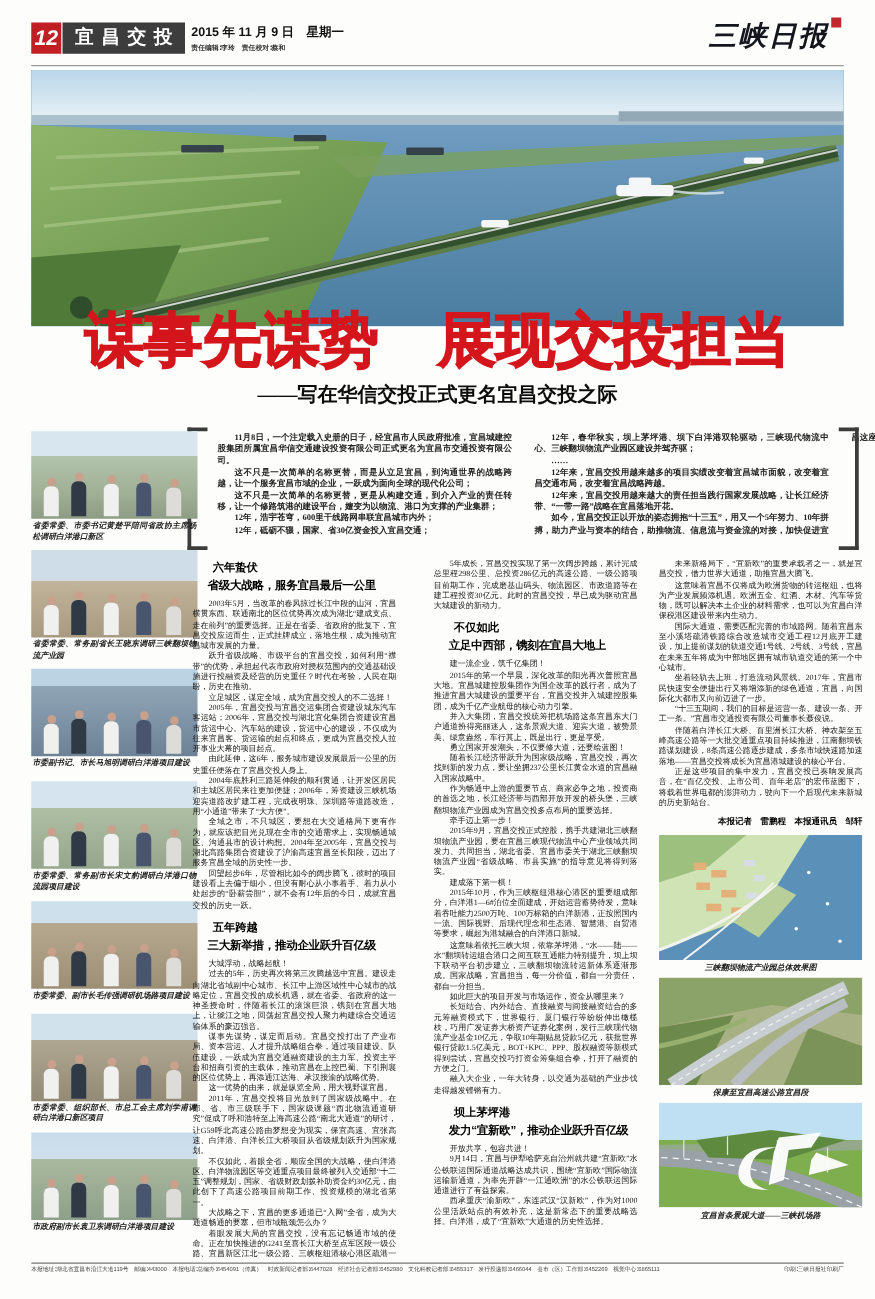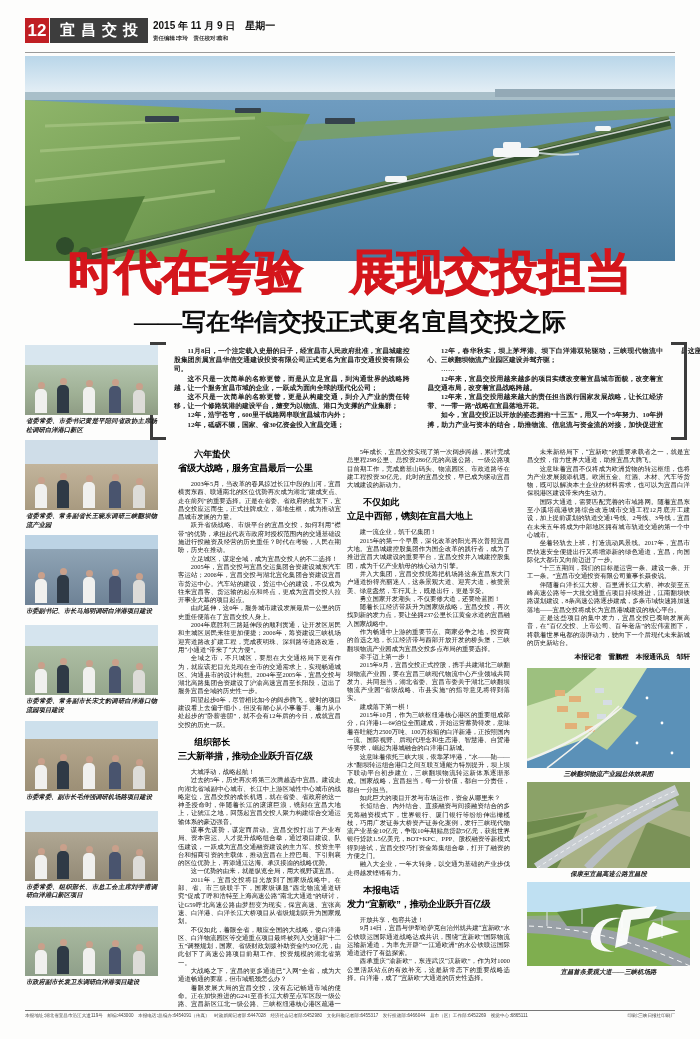--- a/index.html
+++ b/index.html
@@ -2,40 +2,40 @@
 <html><head>
 <meta charset="utf-8">
 <style>
   html,body{margin:0;padding:0;}
   body{width:700px;height:1039px;background:#fdfdfc;position:relative;overflow:hidden;
        font-family:"Liberation Serif",serif;color:#1a1a1a;}
   [data-name]{box-sizing:border-box;}
   
   .hdr{position:absolute;left:25px;top:16px;width:650px;height:36px;}
   .pgnum{position:absolute;left:0;top:2px;width:24px;height:25px;background:#c01f24;color:#fff;
-         font-family:"Liberation Sans",sans-serif;font-weight:bold;
+         font-family:"Liberation Sans",sans-serif;font-weight:bold;font-style:italic;
          font-size:17px;text-align:center;line-height:25px;}
   .seclabel{position:absolute;left:25px;top:2px;height:25px;background:#3d3d3d;color:#fff;
          font-size:15px;letter-spacing:6px;line-height:25px;padding:0 4px 0 10px;font-weight:bold;}
   .dateline{position:absolute;left:128px;top:3px;font-family:"Liberation Sans",sans-serif;
          font-weight:bold;font-size:10px;color:#111;text-align:right;}
   .staff{position:absolute;left:128px;top:19px;font-size:5.5px;color:#333;font-weight:bold;}
   .masthead{position:absolute;right:2px;top:-2px;font-size:22px;font-weight:bold;font-style:italic;
          color:#14161d;letter-spacing:2px;}
   .seal{display:inline-block;width:8px;height:8px;background:#c2272d;margin-left:2px;vertical-align:top;}
   .hdr-rule{position:absolute;left:25px;top:52px;width:650px;border-top:1px solid #9a9a9a;}
   
   .hero{position:absolute;left:25px;top:56px;width:650px;height:205px;overflow:hidden;background:#7fa8c6;}
   .hero svg{display:block;width:100%;height:100%;}
   
   .headline{position:absolute;left:25px;top:246px;width:650px;text-align:center;
         font-family:"Liberation Sans",sans-serif;font-weight:900;font-size:47px;line-height:1.1;
         color:#d4161c;letter-spacing:0;-webkit-text-stroke:1.2px #d4161c;white-space:nowrap;}
   .subtitle{position:absolute;left:25px;top:306px;width:650px;text-align:center;
-        font-weight:bold;font-size:24px;color:#0c0c0c;}
+        font-weight:bold;font-size:16px;color:#0c0c0c;}
   
   .intro{position:absolute;left:150px;top:342px;width:537px;height:98px;padding:4px 24px;}
   .intro:before,.intro:after{content:"";position:absolute;top:0;bottom:0;width:13px;}
   .intro:before{left:0;border:3px solid #3c3c3c;border-right:none;}
   .intro:after{right:0;border:3px solid #3c3c3c;border-left:none;}
   .intro-inner{column-count:2;column-gap:18px;height:100%;}
   .intro p{margin:0;font-size:6.8px;line-height:9.2px;font-weight:bold;text-indent:2em;
         text-align:justify;color:#222;}
   
   .rail{position:absolute;left:25px;top:345px;width:133px;}
@@ -52,25 +52,25 @@
   .pp:before{content:"";position:absolute;top:-7px;left:2.5px;width:7px;height:7px;border-radius:50%;background:#c9a08b;}
   .pp.a{left:10px;height:24px;}
   .pp.b{left:32px;height:28px;background:#2f3a46;}
   .pp.c{left:58px;height:26px;}
   .pp.d{left:84px;height:27px;background:#49546e;}
   .pp.e{left:108px;height:23px;background:#dddcd8;}
   .rail figcaption{font-size:6.3px;line-height:8.6px;font-weight:bold;font-style:italic;
         color:#222;text-align:justify;padding:2px 1px 3px 1px;min-height:17px;}
   
   .col{position:absolute;top:448px;width:163px;height:560px;overflow:hidden;}
-  .col1{left:178px;} .col2{left:347px;} .col3{left:527px;}
+  .col1{left:154px;} .col2{left:347px;} .col3{left:527px;}
   .col p{margin:0;font-size:6.4px;line-height:8.3px;text-indent:2em;text-align:justify;color:#141414;}
   .kicker{margin:7px 0 1px 1.8em;font-size:9px;font-weight:bold;color:#000;
         font-family:"Liberation Sans",sans-serif;}
-  .stitle{margin:0 0 5px 0;font-size:9.2px;font-weight:bold;color:#000;letter-spacing:-0.2px;
+  .stitle{margin:0 0 5px 12px;font-size:9.2px;font-weight:bold;color:#000;letter-spacing:-0.2px;
         font-family:"Liberation Sans",sans-serif;white-space:nowrap;}
   .col section:first-child .kicker{margin-top:0;}
   .byline{margin:5px 0 6px 0;font-size:6.8px;font-weight:bold;text-align:right;color:#000;}
   
   .rphoto{position:relative;width:163px;overflow:hidden;margin-top:2px;}
   .rphoto svg{display:block;width:100%;height:100%;}
   .rcap{font-size:6.4px;font-weight:bold;font-style:italic;text-align:center;color:#222;
         margin:2px 0 3px 0;}
   
   .footer{position:absolute;left:25px;top:1010px;width:650px;border-top:0.5px solid #777;
@@ -78,20 +78,21 @@
         font-family:"Liberation Sans",sans-serif;white-space:nowrap;overflow:hidden;}
 </style>
 </head>
 <body>
 
 <div class="hdr" data-name="page-header">
   <div class="pgnum" data-name="page-number">12</div>
   <div class="seclabel" data-name="section-label">宜昌交投</div>
   <div class="dateline" data-name="edition-date">2015 年 11 月 9 日　星期一</div>
   <div class="staff" data-name="staff-line">责任编辑∶李玲　责任校对∶蔡和</div>
+  <div class="masthead" data-name="masthead"><span data-name="masthead-title">三峡日报</span><span class="seal" data-name="masthead-seal-icon"></span></div>
 </div>
 <div class="hdr-rule" data-name="header-rule"></div>
 
 <div class="hero" data-name="hero-photo">
   <svg viewBox="0 0 650 205" preserveAspectRatio="none" data-name="hero-photo-graphic">
     <defs>
       <linearGradient id="sky" x1="0" y1="0" x2="0" y2="1">
         <stop offset="0" stop-color="#b9d6e9"></stop>
           <stop offset="1" stop-color="#eaf2f7"></stop>
       </linearGradient>
@@ -125,21 +126,21 @@
       <rect x="478" y="86" width="18" height="7" rx="2"></rect>
       <rect x="360" y="120" width="22" height="6" rx="2"></rect>
       <rect x="570" y="70" width="16" height="5" rx="2"></rect>
     </g>
     <path d="M514,97 q22,3 40,1" stroke="#dfe9ef" stroke-width="2" fill="none" opacity="0.8"></path>
     <circle cx="40" cy="190" r="9" fill="#2f4d2b"></circle>
       <circle cx="60" cy="198" r="7" fill="#3a5c33"></circle>
   </svg>
 </div>
 
-<div class="headline" data-name="main-headline">时代在考验　展现交投担当</div>
+<div class="headline" data-name="main-headline">谋事先谋势　展现交投担当</div>
 <div class="subtitle" data-name="headline-subtitle">——写在华信交投正式更名宜昌交投之际</div>
 
 <div class="intro" data-name="intro-block">
   <div class="intro-inner">
       <p data-name="intro-paragraph">11月8日，一个注定载入史册的日子，经宜昌市人民政府批准，宜昌城建控股集团所属宜昌华信交通建设投资有限公司正式更名为宜昌市交通投资有限公司。</p>
       <p data-name="intro-paragraph">这不只是一次简单的名称更替，而是从立足宜昌，到沟通世界的战略跨越，让一个服务宜昌市域的企业，一跃成为面向全球的现代化公司；</p>
       <p data-name="intro-paragraph">这不只是一次简单的名称更替，更是从构建交通，到介入产业的责任转移，让一个修路筑港的建设平台，嬗变为以物流、港口为支撑的产业集群；</p>
       <p data-name="intro-paragraph">12年，浩宇苍穹，600里干线路网串联宜昌城市内外；</p>
       <p data-name="intro-paragraph">12年，砥砺不辍，国家、省30亿资金投入宜昌交通；</p>
       <p data-name="intro-paragraph">12年，春华秋实，坝上茅坪港、坝下白洋港双轮驱动，三峡现代物流中心、三峡翻坝物流产业园区建设并驾齐驱；</p>
@@ -232,21 +233,21 @@
         <p data-name="body-paragraph">跃升省级战略、市级平台的宜昌交投，如何利用“襟带”的优势，承担起代表市政府对授权范围内的交通基础设施进行投融资及经营的历史重任？时代在考验，人民在期盼，历史在推动。</p>
         <p data-name="body-paragraph">立足城区，谋定全域，成为宜昌交投人的不二选择！</p>
         <p data-name="body-paragraph">2005年，宜昌交投与宜昌交运集团合资建设城东汽车客运站；2006年，宜昌交投与湖北宜化集团合资建设宜昌市货运中心。汽车站的建设，货运中心的建设，不仅成为往来宜昌客、货运输的起点和终点，更成为宜昌交投人拉开事业大幕的项目起点。</p>
         <p data-name="body-paragraph">由此延伸，这6年，服务城市建设发展最后一公里的历史重任便落在了宜昌交投人身上。</p>
         <p data-name="body-paragraph">2004年底胜利三路延伸段的顺利贯通，让开发区居民和主城区居民来往更加便捷；2006年，筹资建设三峡机场迎宾道路改扩建工程，完成夜明珠、深圳路等道路改造，用“小通道”带来了“大方便”。</p>
         <p data-name="body-paragraph">全域之市，不只城区，要想在大交通格局下更有作为，就应该把目光兑现在全市的交通需求上，实现畅通城区、沟通县市的设计构想。2004年至2005年，宜昌交投与湖北高路集团合资建设了沪渝高速宜昌至长阳段，迈出了服务宜昌全域的历史性一步。</p>
         <p data-name="body-paragraph">回望起步6年，尽管相比如今的阔步腾飞，彼时的项目建设看上去偏于细小，但没有耐心从小事着手、着力从小处起步的“卧薪尝胆”，就不会有12年后的今日，成就宜昌交投的历史一跃。</p>
       </div>
   </section>
   <section data-name="article-section">
-    <h3 class="kicker" data-name="section-kicker">组织部长</h3>
+    <h3 class="kicker" data-name="section-kicker">五年跨越</h3>
     <h4 class="stitle" data-name="section-title">三大新举措，推动企业跃升百亿级</h4>
     <div>
         <p data-name="body-paragraph">大城浮动，战略起航！</p>
         <p data-name="body-paragraph">过去的5年，历史再次将第三次腾越选中宜昌。建设走向湖北省域副中心城市、长江中上游区域性中心城市的战略定位，宜昌交投的成长机遇，就在省委、省政府的这一神圣授命时，伴随着长江的滚滚巨浪，镌刻在宜昌大地上，让猇江之地，回荡起宜昌交投人聚力构建综合交通运输体系的豪迈强音。</p>
         <p data-name="body-paragraph">谋事先谋势，谋定而后动。宜昌交投打出了产业布局、资本营运、人才提升战略组合拳，通过项目建设、队伍建设，一跃成为宜昌交通融资建设的主力军、投资主平台和招商引资的主载体，推动宜昌在上控巴蜀、下引荆襄的区位优势上，再添通江达海、承汉接渝的战略优势。</p>
         <p data-name="body-paragraph">这一优势的由来，就是纵览全局，用大视野谋宜昌。</p>
         <p data-name="body-paragraph">2011年，宜昌交投将目光放到了国家级战略中。在部、省、市三级联手下，国家级课题“西北物流通道研究”促成了呼和浩特至上海高速公路“南北大通道”的研讨，让G59呼北高速公路由梦想变为现实，保宜高速、宜张高速、白洋港、白洋长江大桥项目从省级规划跃升为国家规划。</p>
         <p data-name="body-paragraph">不仅如此，着眼全省，顺应全国的大战略，使白洋港区、白洋物流园区等交通重点项目最终被列入交通部“十二五”调整规划，国家、省级财政划拨补助资金约30亿元，由此创下了高速公路项目前期工作、投资规模的湖北省第一。</p>
         <p data-name="body-paragraph">大战略之下，宜昌的更多通道已“入网”全省，成为大通道畅通的要塞，但市域瓶颈怎么办？</p>
         <p data-name="body-paragraph">着眼发展大局的宜昌交投，没有忘记畅通市域的使命。正在加快推进的G241至喜长江大桥至点军区段一级公路、宜昌新区江北一级公路、三峡枢纽港核心港区疏港一级公路等重点项目，里程规模稳居全省第一。</p>
@@ -272,21 +273,21 @@
         <p data-name="body-paragraph">2015年9月，宜昌交投正式控股，携手共建湖北三峡翻坝物流产业园，要在宜昌三峡现代物流中心产业领域共同发力、共同担当，湖北省委、宜昌市委关于湖北三峡翻坝物流产业园“省级战略、市县实施”的指导意见将得到落实。</p>
         <p data-name="body-paragraph">建成落下第一棋！</p>
         <p data-name="body-paragraph">2015年10月，作为三峡枢纽港核心港区的重要组成部分，白洋港1—6#泊位全面建成，开始运营蓄势待发，意味着吞吐能力2500万吨、100万标箱的白洋新港，正按照国内一流、国际视野、后现代理念和生态港、智慧港、自贸港等要求，崛起为港城融合的白洋港口新城。</p>
         <p data-name="body-paragraph">这意味着依托三峡大坝，依靠茅坪港，“水——陆——水”翻坝转运组合港口之间互联互通能力特别提升，坝上坝下联动平台初步建立，三峡翻坝物流转运新体系逐渐形成。国家战略，宜昌担当，每一分价值，都自一分责任，都自一分担当。</p>
         <p data-name="body-paragraph">如此巨大的项目开发与市场运作，资金从哪里来？</p>
         <p data-name="body-paragraph">长短结合、内外结合、直接融资与间接融资结合的多元筹融资模式下，世界银行、厦门银行等纷纷伸出橄榄枝，巧用广发证券大桥资产证券化案例，发行三峡现代物流产业基金10亿元，争取10年期贴息贷款5亿元，获批世界银行贷款1.5亿美元，BOT+KPC、PPP、股权融资等新模式得到尝试，宜昌交投巧打资金筹集组合拳，打开了融资的方便之门。</p>
         <p data-name="body-paragraph">融入大企业，一年大转身，以交通为基础的产业步伐走得越发铿锵有力。</p>
       </div>
   </section>
   <section data-name="article-section">
-    <h3 class="kicker" data-name="section-kicker">本报电话</h3>
+    <h3 class="kicker" data-name="section-kicker">坝上茅坪港</h3>
     <h4 class="stitle" data-name="section-title">发力“宜新欧”，推动企业跃升百亿级</h4>
     <div>
         <p data-name="body-paragraph">开放共享，包容共进！</p>
         <p data-name="body-paragraph">9月14日，宜昌与伊犁哈萨克自治州就共建“宜新欧”水公铁联运国际通道战略达成共识，围绕“宜新欧”国际物流运输新通道，为率先开辟“一江通欧洲”的水公铁联运国际通道进行了有益探索。</p>
         <p data-name="body-paragraph">西承重庆“渝新欧”，东连武汉“汉新欧”，作为对1000公里活跃站点的有效补充，这是新常态下的重要战略选择。白洋港，成了“宜新欧”大通道的历史性选择。</p>
       </div>
   </section>
 </div>
 
 <div class="col col3" data-name="body-column-3">

